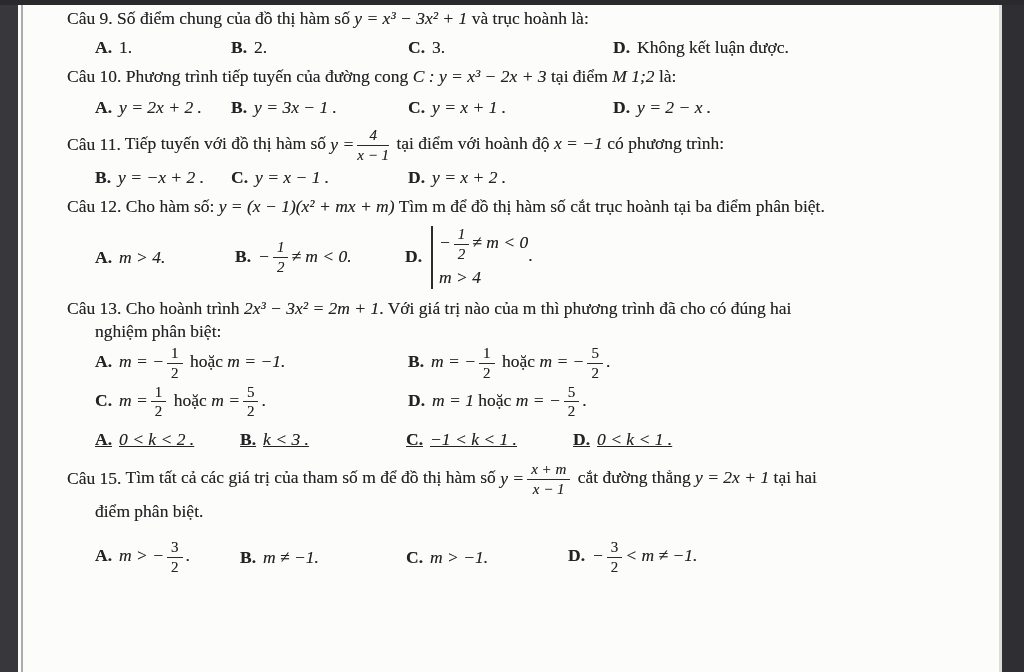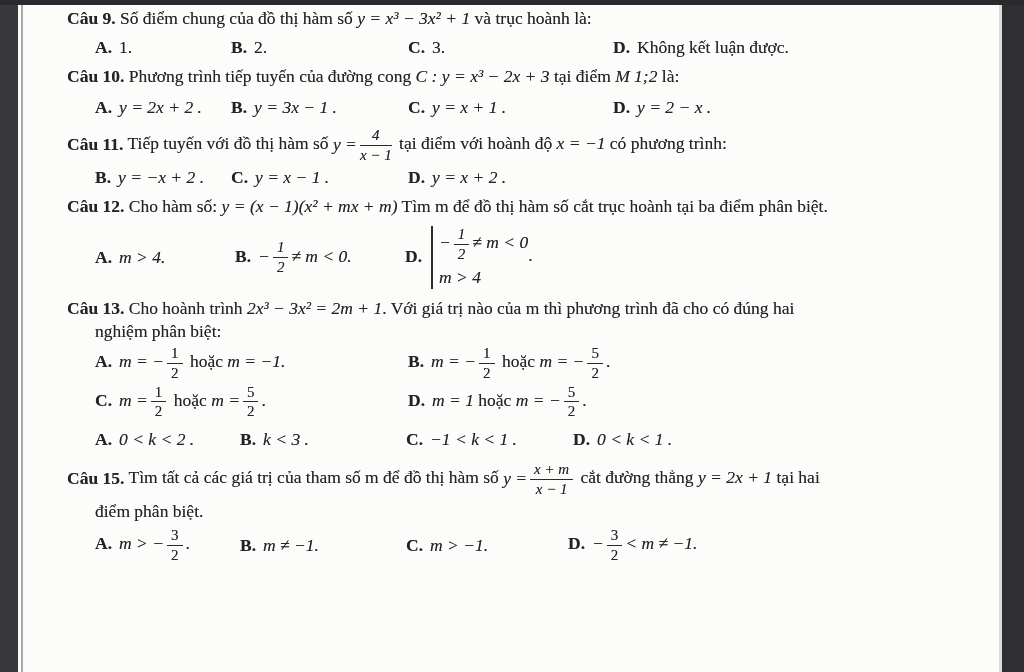--- a/index.html
+++ b/index.html
@@ -13,46 +13,46 @@
   .edge-left  { position:absolute; left:0; top:0; width:18px; height:672px; background:#37373c; }
   .edge-left-line { position:absolute; left:21px; top:0; width:2px; height:672px; background:#77777a; opacity:.6; }
   .edge-right-line { position:absolute; left:999px; top:0; width:3px; height:672px; background:#dcdcd8; }
   .edge-right { position:absolute; left:1002px; top:0; width:22px; height:672px; background:#2e2e33; }
   .edge-top { position:absolute; left:0; top:0; width:1024px; height:5px; background:#2a2a2e; }
 
   .content {
     position:absolute; left:67px; top:7px; width:930px;
     text-shadow:0 0 0.6px rgba(35,35,40,.45);
   }
-  .ql { font-weight:bold;margin-top:48px; }
+  .ql { font-weight:normal;margin-top:48px; }
   .m  { font-style:italic; }
   .rm { font-style:normal; }
   .qline { white-space:nowrap; }
 
   .ans-row { display:grid; padding-left:28px; align-items:center; }
   .cols-a { grid-template-columns:136px 177px 205px auto; }
   .cols-b { grid-template-columns:140px 170px 146px auto; }
-  .cols-c { grid-template-columns:145px 166px 167px auto; }
+  .cols-c { grid-template-columns:145px 166px 167px auto;text-decoration:underline; }
   .cols-d { grid-template-columns:145px 166px 162px auto; }
   .cols-2 { grid-template-columns:313px auto; }
   .ans { white-space:nowrap; }
   .al { font-weight:bold; margin-right:7px; }
 
   .frac { display:inline-block; vertical-align:middle; text-align:center;
           font-size:15px; line-height:1.12; margin:0 3px; }
   .frac .fn { display:block; border-bottom:1.4px solid #2a2a2c; padding:0 4px 1px; }
   .frac .fd { display:block; padding-top:1px; }
 
   .cases { display:inline-flex; flex-direction:column; align-items:flex-start;
            border-left:2px solid #2c2c2e; padding-left:6px; margin-left:2px;
            vertical-align:middle; row-gap:3px; }
   .cont { padding-left:28px; }
 
   
-  .mt2{margin-top:2px}.mt4{margin-top:4px}.mt6{margin-top:6px}
+  .mt2{margin-top:2px}.mt4{margin-top:16px}.mt6{margin-top:6px}
   .mt8{margin-top:8px}.mt10{margin-top:10px}
 </style>
 </head>
 <body>
 
 <div class="page">
   <div class="edge-left"></div>
   <div class="edge-left-line"></div>
   <div class="edge-right-line"></div>
   <div class="edge-right"></div>

